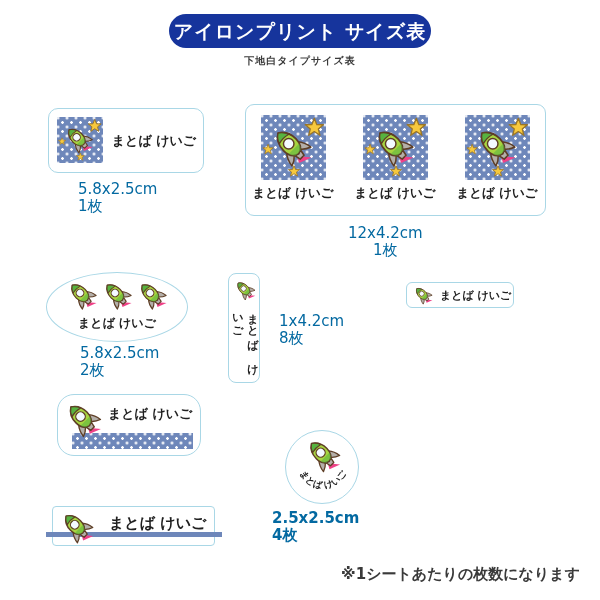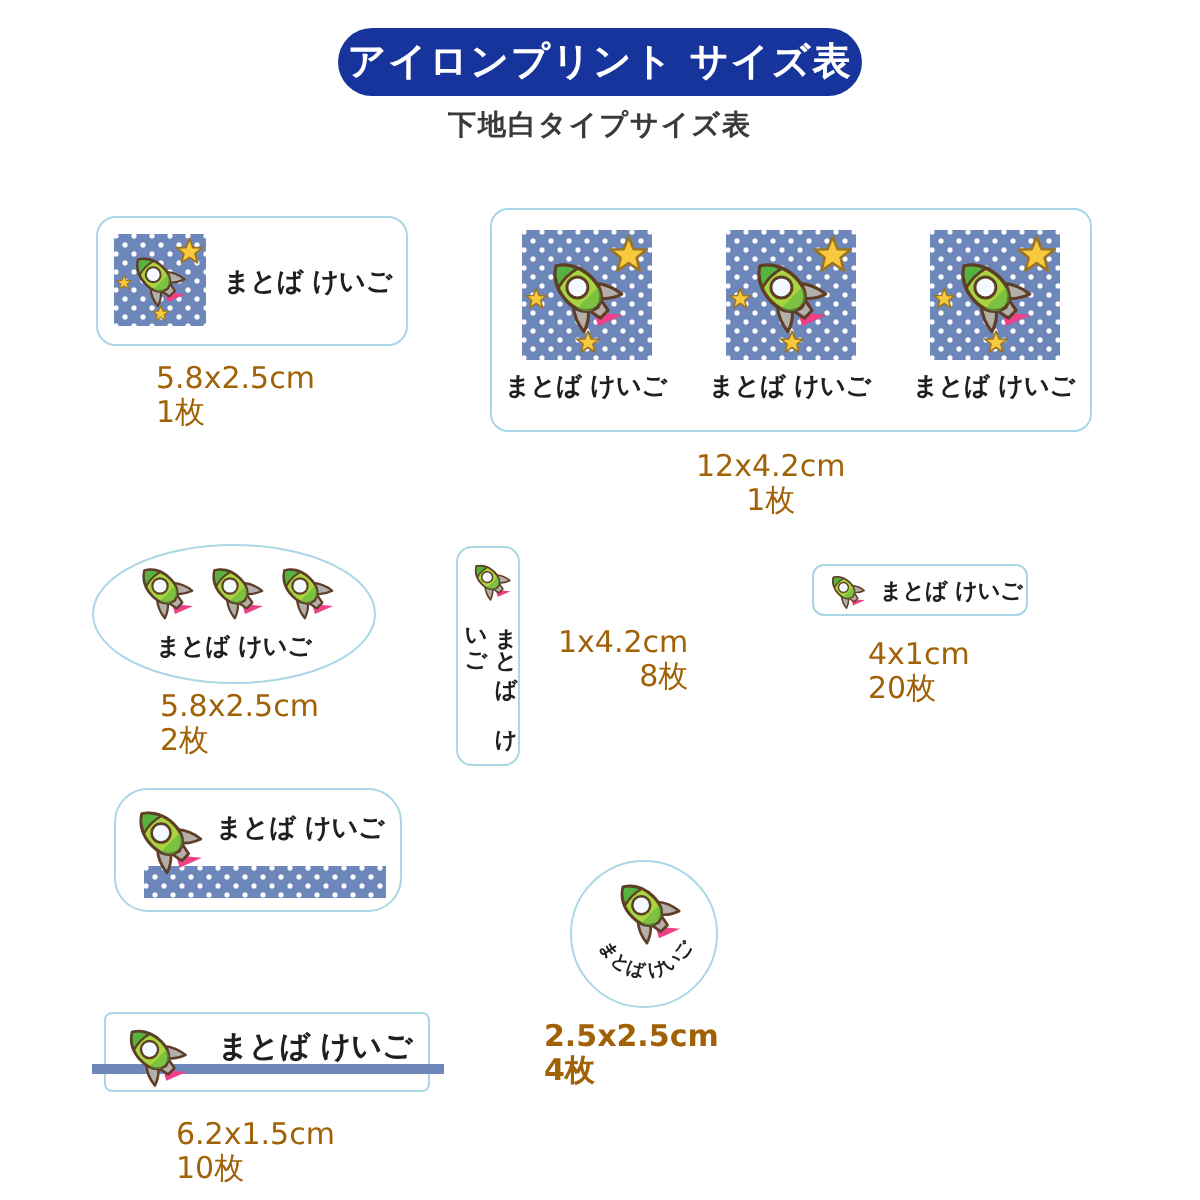--- a/index.html
+++ b/index.html
@@ -4,32 +4,32 @@
 <style>
   html,body{margin:0;padding:0;background:#fff;}
   #stage{position:relative;width:600px;height:600px;background:#fff;overflow:hidden;
          font-family:"DejaVu Sans","Liberation Sans",sans-serif;}
 
   
   .header{position:absolute;left:169px;top:14px;width:262px;height:34px;
           background:#16349c;border-radius:17px;color:#fff;font-size:19px;font-weight:bold;
           text-align:center;line-height:35px;letter-spacing:1px;}
   .subtitle{position:absolute;left:0;right:0;top:54px;text-align:center;
-            font-size:14px;font-weight:bold;color:#3a3a3a;letter-spacing:1px;}
+            font-size:10px;font-weight:bold;color:#3a3a3a;letter-spacing:1px;}
 
   
   .lab{position:absolute;background:#fff;border:1.5px solid #a9d7e6;box-sizing:border-box;}
   .dotbg{background-color:#6e87ba;
          background-image:radial-gradient(circle,#fff 1px,rgba(255,255,255,0) 1.6px),
                           radial-gradient(circle,#fff 1px,rgba(255,255,255,0) 1.6px);
          background-size:9px 9px;background-position:1px 1px,5.5px 5.5px;}
   .name{font-weight:bold;color:#1f1f1f;white-space:nowrap;}
 
   
-  .cap{position:absolute;font-size:15px;line-height:17px;color:#a16207;}
+  .cap{position:absolute;font-size:15px;line-height:17px;color:#0369a1;}
   .cap span{display:block;}
   .footnote{position:absolute;right:20px;top:565px;font-size:15px;font-weight:bold;color:#3a3a3a;}
 
   
   .l1{left:48px;top:108px;width:156px;height:65px;border-radius:10px;}
   .l1 .scene{position:absolute;left:8px;top:8px;width:46px;height:46px;}
   .l1 .name{position:absolute;left:58px;right:2px;top:0;bottom:0;
             display:flex;align-items:center;justify-content:center;font-size:13px;}
 
   
@@ -162,64 +162,57 @@
     <span>5.8x2.5cm</span>
     <span>2枚</span>
   </div>
 
   <div class="lab l4">
     <svg viewBox="0 0 48 48">
         <use href="#sym-rocket"></use>
       </svg>
     <div class="vname">まとば けいご</div>
   </div>
-  <div class="cap" style="left:279px;top:313px;text-align:right;">
+  <div class="cap" style="left:279px;top:313px;">
     <span>1x4.2cm</span>
     <span>8枚</span>
   </div>
 
   <div class="lab l5">
     <svg viewBox="0 0 48 48">
         <use href="#sym-rocket"></use>
       </svg>
     <div class="name">まとば けいご</div>
   </div>
-  <div class="cap" style="left:434px;top:319px;">
-    <span>4x1cm</span>
-    <span>20枚</span>
-  </div>
 
   <div class="lab l6">
     <div class="stripe dotbg"></div>
     <svg viewBox="0 0 48 48">
         <use href="#sym-rocket"></use>
       </svg>
     <div class="name">まとば けいご</div>
   </div>
 
   <div class="hline"></div>
   <div class="lab l7">
     <svg viewBox="0 0 48 48">
         <use href="#sym-rocket"></use>
       </svg>
     <div class="name">まとば けいご</div>
-  </div>
-  <div class="cap" style="left:88px;top:559px;">
-    <span>6.2x1.5cm</span>
-    <span>10枚</span>
   </div>
 
   <div class="lab l8">
     <svg viewBox="0 0 74 74">
       <use href="#sym-rocket" x="17" y="4" width="40" height="40"></use>
       <path id="arcpath" d="M 13 39 A 25 25 0 0 0 61 39" fill="none"></path>
       <text font-size="9" font-weight="bold" fill="#1f1f1f">
         <textPath href="#arcpath" startOffset="3">まとば けいご</textPath>
       </text>
     </svg>
   </div>
   <div class="cap" style="left:272px;top:510px;font-weight:bold;">
     <span>2.5x2.5cm</span>
     <span>4枚</span>
   </div>
 
+  <div class="footnote">※1シートあたりの枚数になります</div>
 
 </div>
 
 </body></html>

